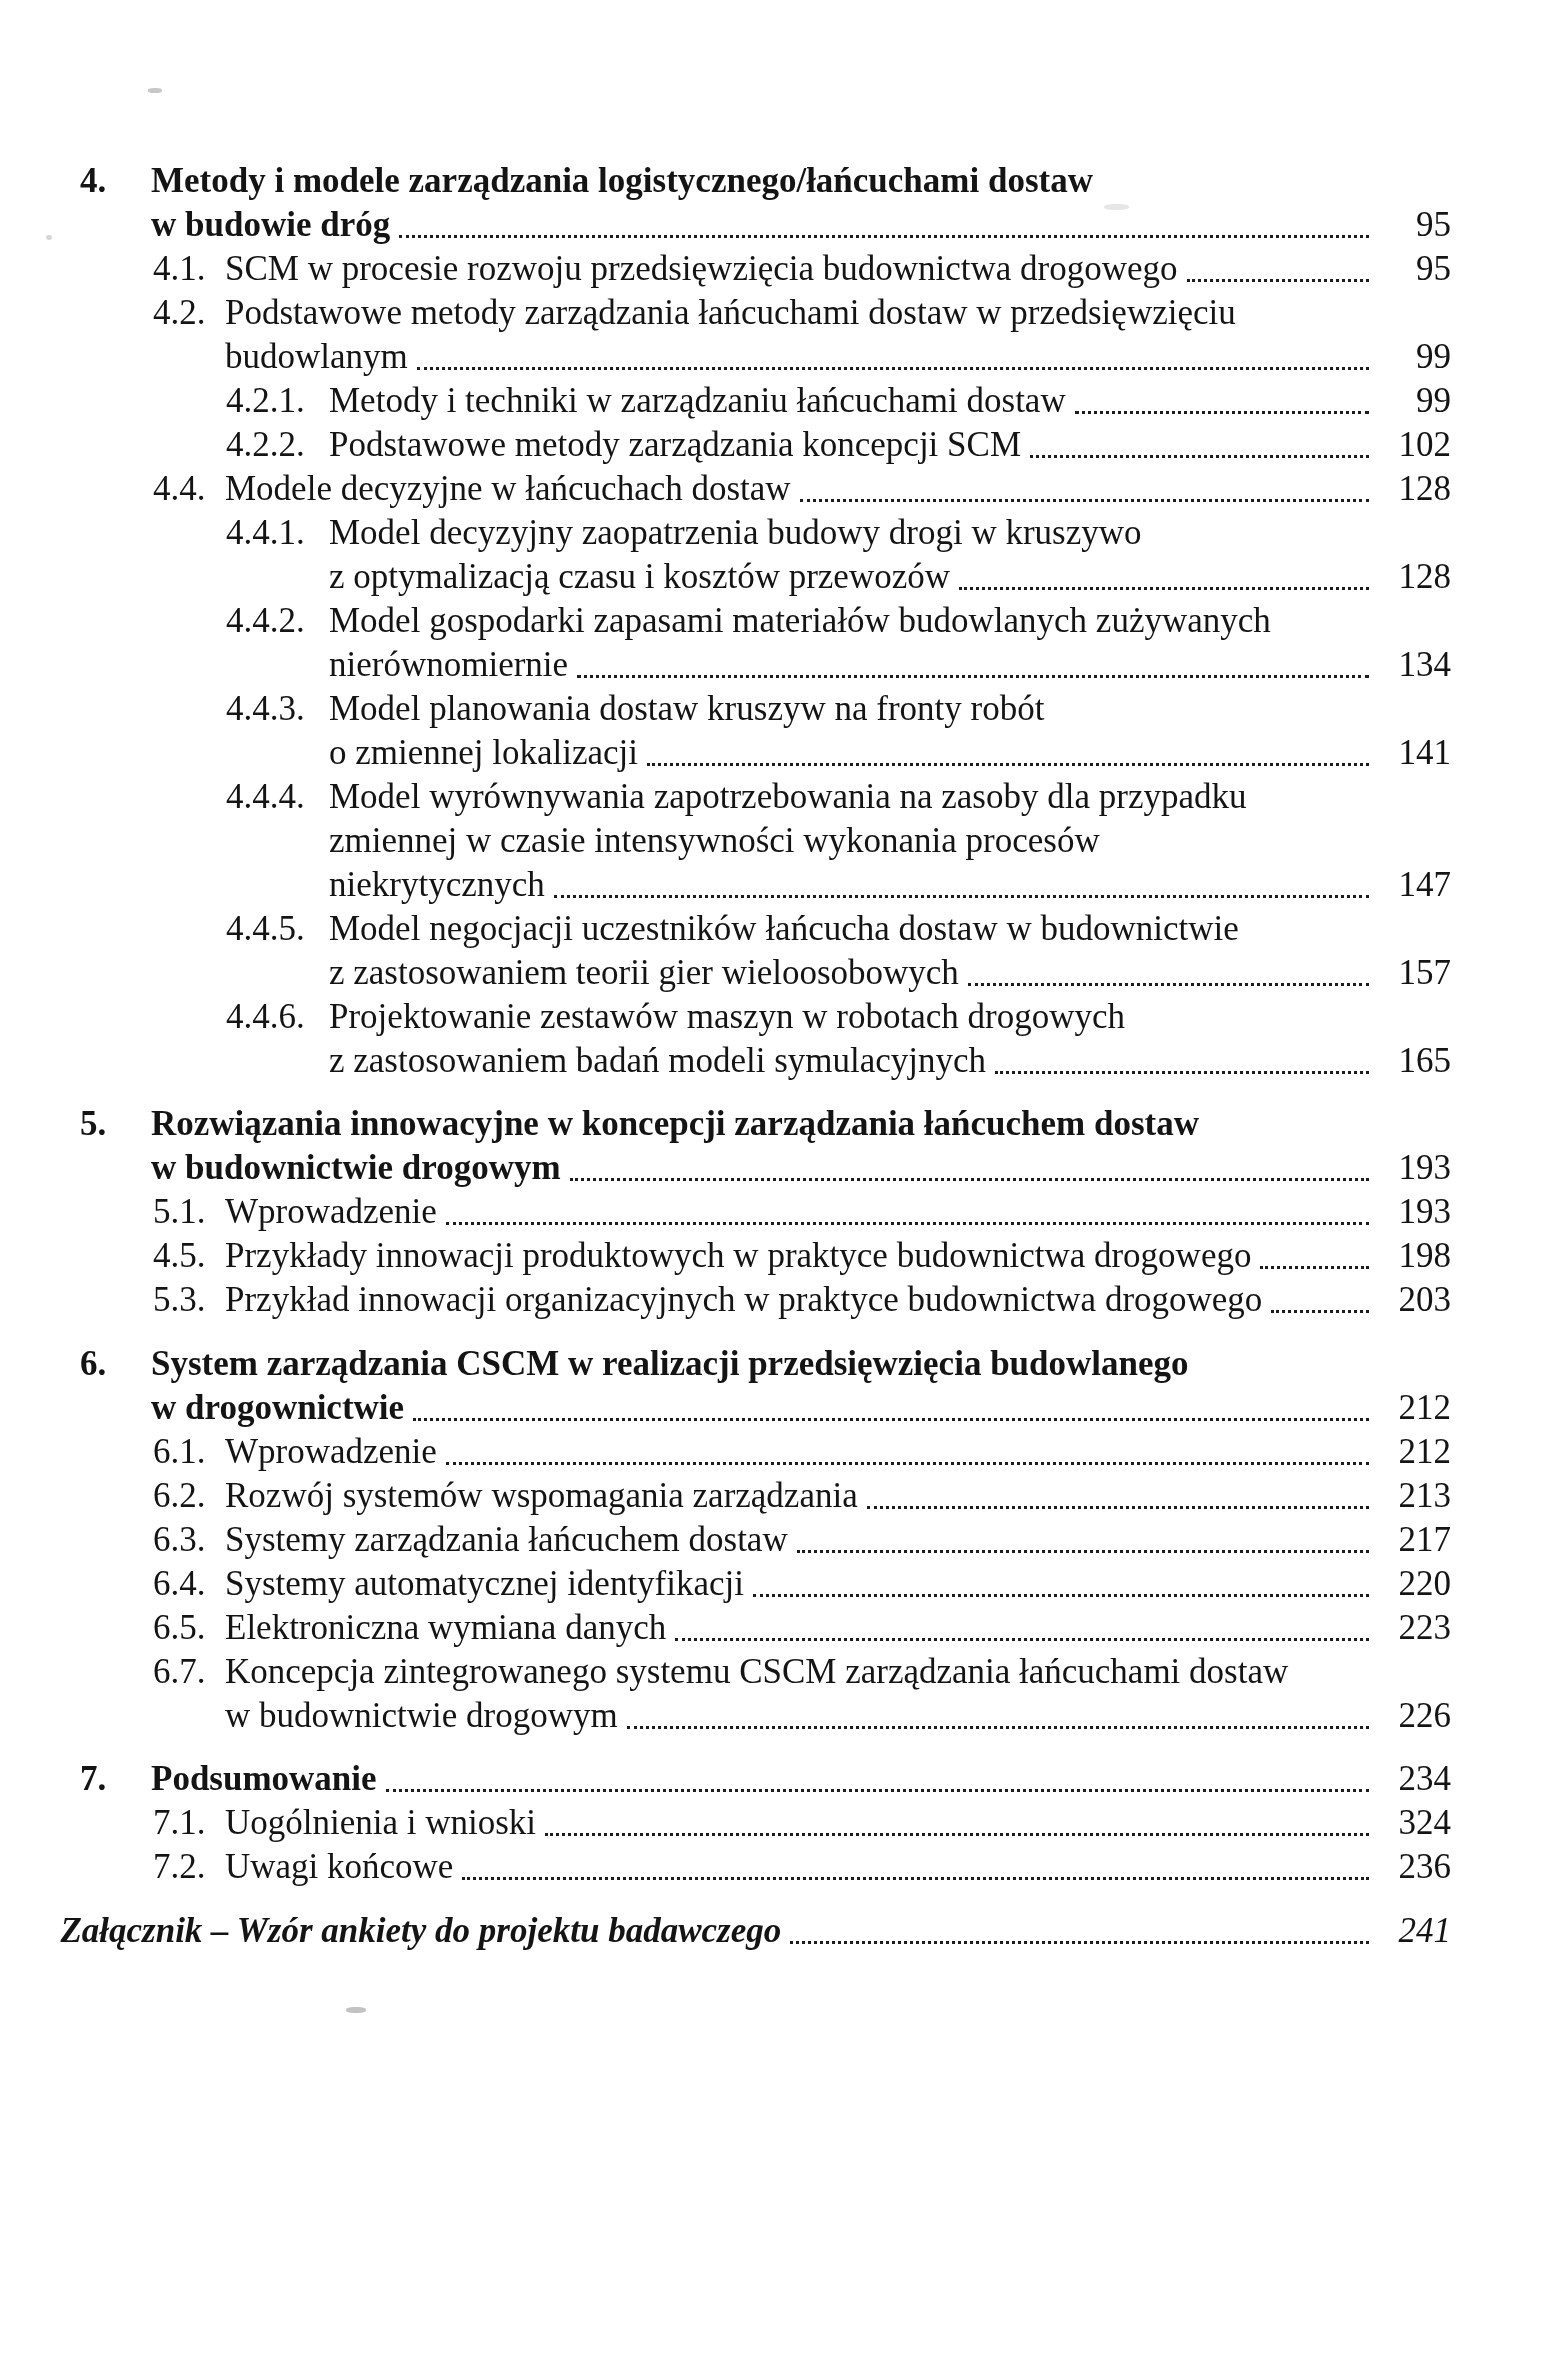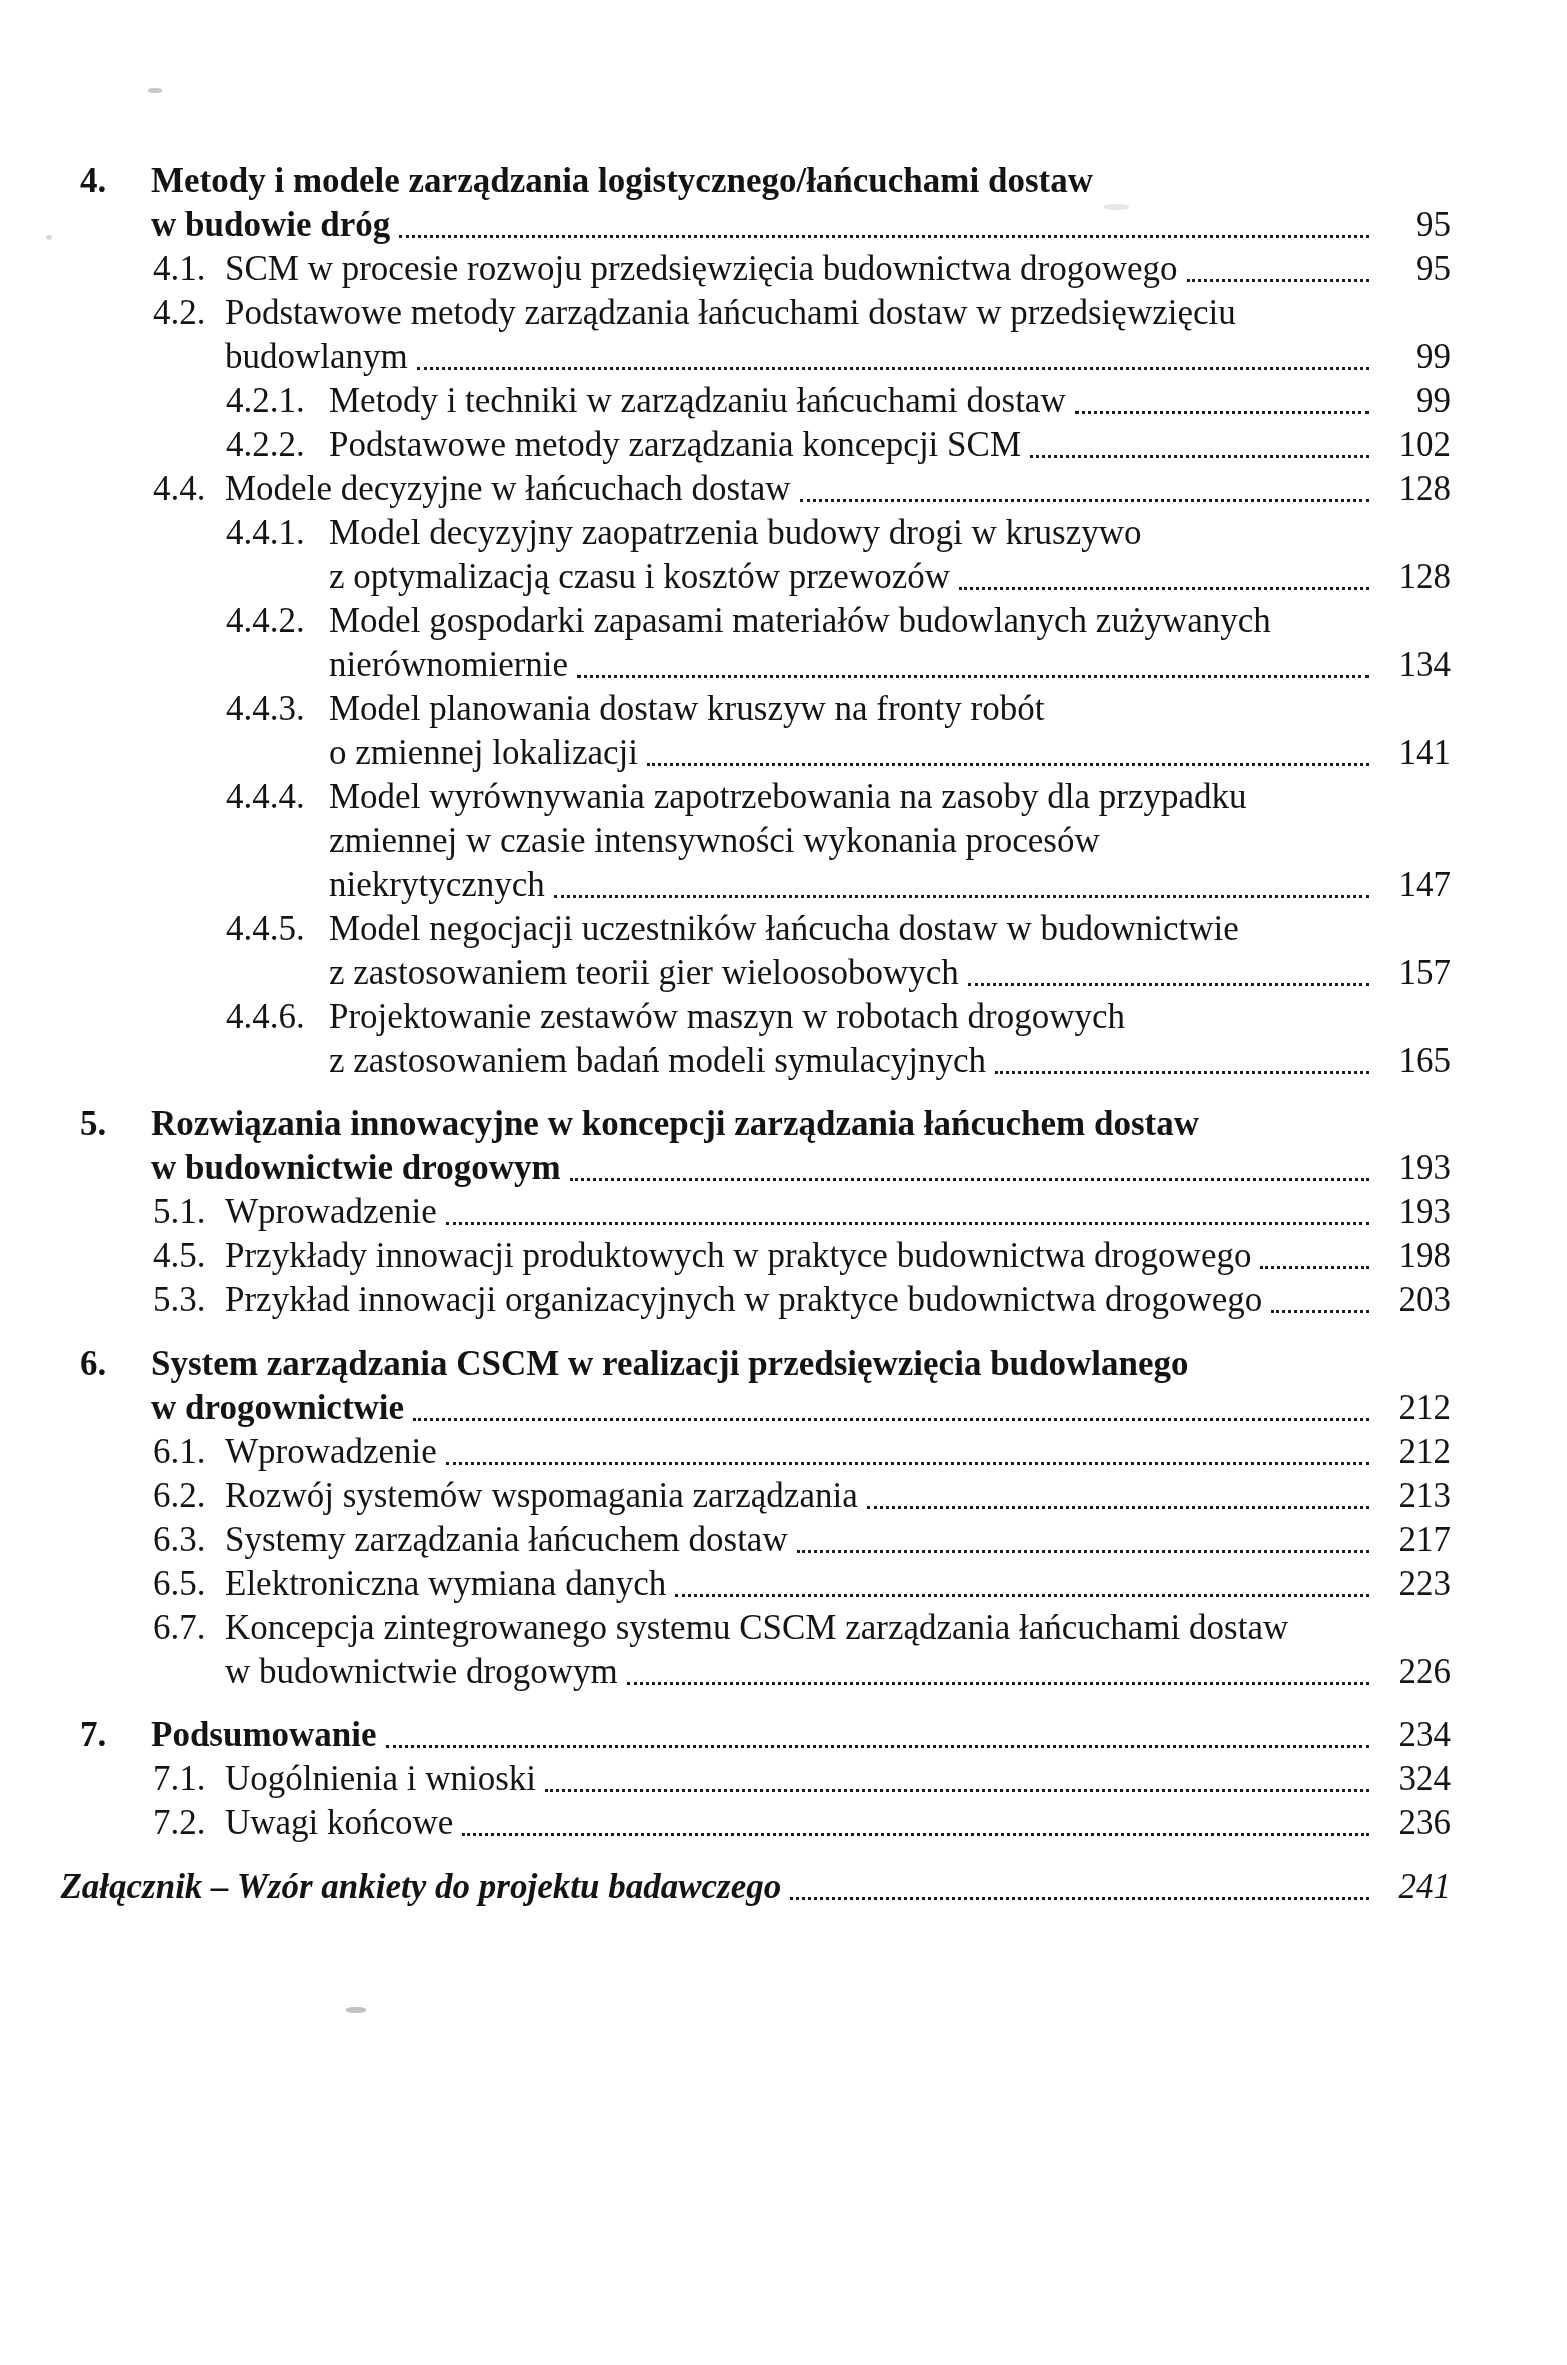--- a/index.html
+++ b/index.html
@@ -226,20 +226,26 @@
         <span class="leader"></span>
         <span class="pageno">213</span>
       </div>
       <div class="row lvl2">
         <span class="num">6.3.</span>
         <span class="title">Systemy zarządzania łańcuchem dostaw</span>
         <span class="leader"></span>
         <span class="pageno">217</span>
       </div>
       <div class="row lvl2">
+        <span class="num">6.4.</span>
+        <span class="title">Systemy automatycznej identyfikacji</span>
+        <span class="leader"></span>
+        <span class="pageno">220</span>
+      </div>
+      <div class="row lvl2">
         <span class="num">6.5.</span>
         <span class="title">Elektroniczna wymiana danych</span>
         <span class="leader"></span>
         <span class="pageno">223</span>
       </div>
       <div class="row lvl2">
         <span class="num">6.7.</span>
         <span class="title">Koncepcja zintegrowanego systemu CSCM zarządzania łańcuchami dostaw</span>
         <span class="spacer"></span>
       </div>

